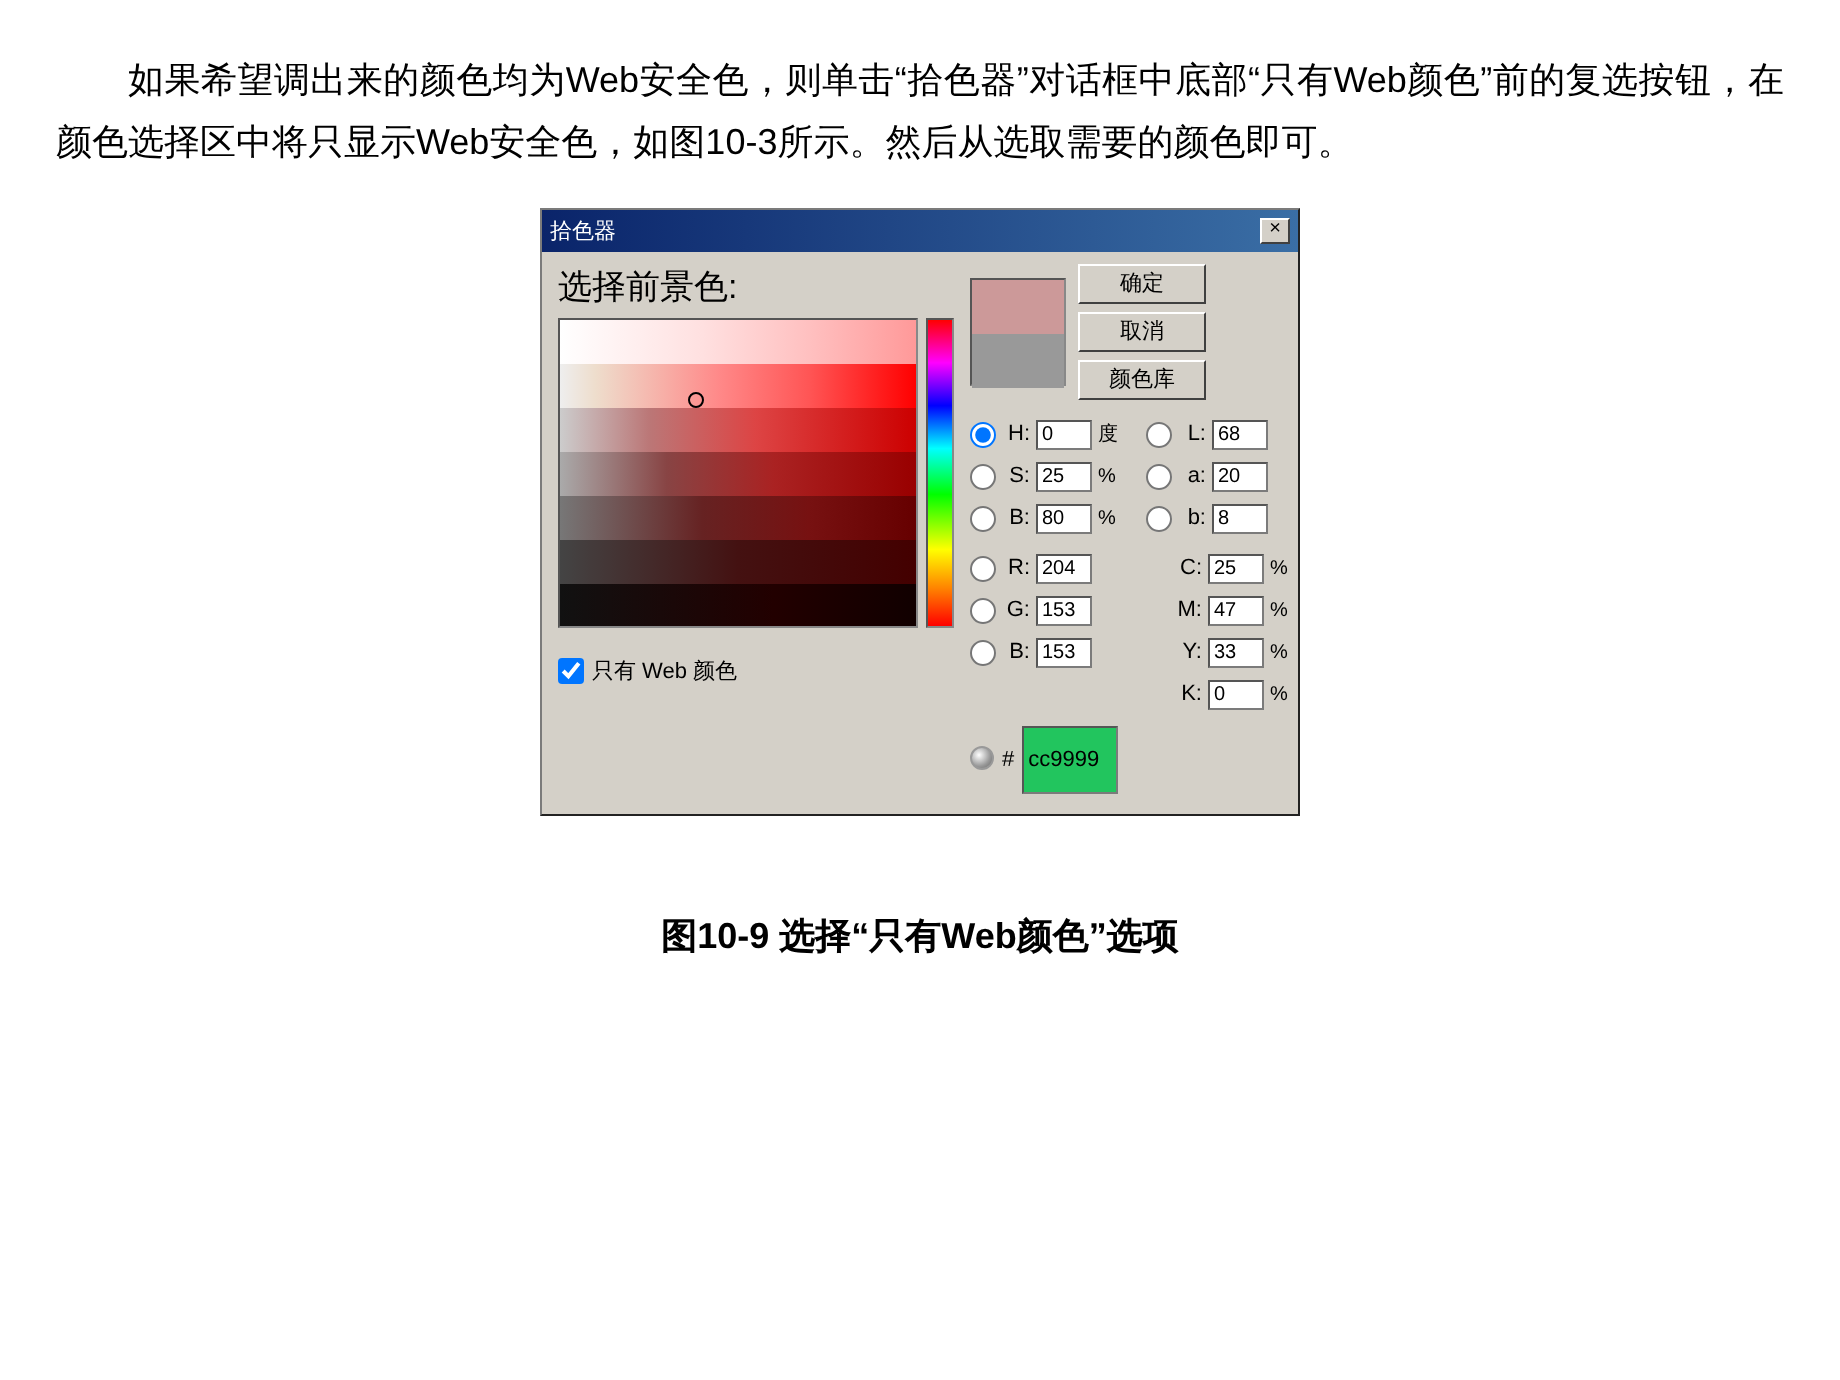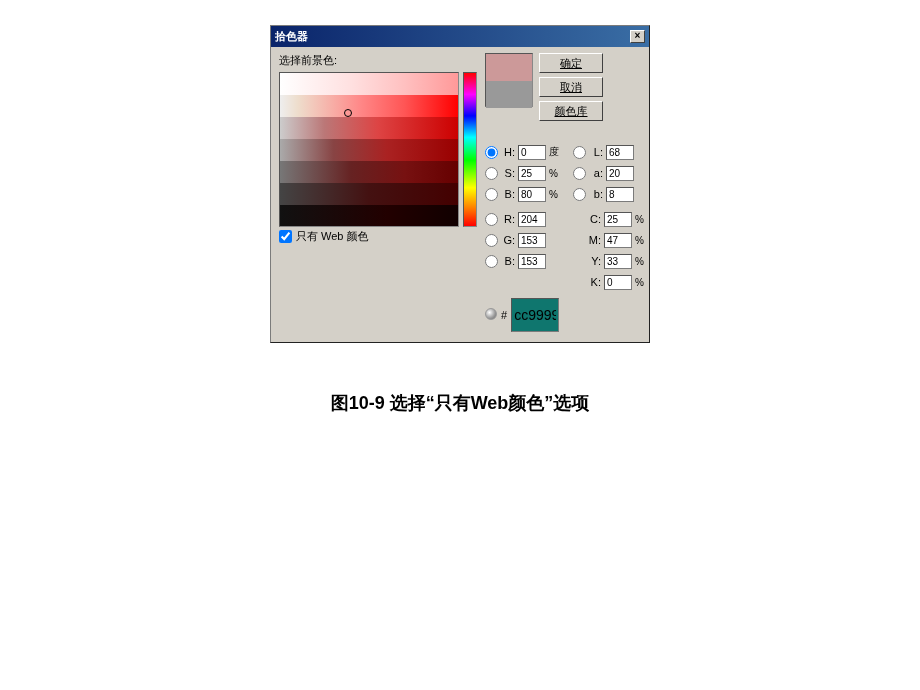--- a/index.html
+++ b/index.html
@@ -27,49 +27,49 @@
     text-align: left;
   }
   .titlebar {
     background: linear-gradient(to right, #0a246a, #3a6ea5);
     color: #fff;
     padding: 3px 4px;
     display: flex;
     justify-content: space-between;
     align-items: center;
     font-size: 11px;
-    font-weight: bold;
+    font-weight: normal;
   }
   .closebox {
     width: 15px; height: 13px; background: #d4d0c8;
     border: 1px solid #fff; border-right-color:#404040; border-bottom-color:#404040;
     color: #000; font-size: 10px; line-height: 10px; text-align: center;
     font-family: Arial;
   }
   .dlg-body { padding: 6px 8px 10px; display: flex; gap: 8px; }
   .left-col { width: 200px; }
-  .lbl { font-size: 11px; margin-bottom: 4px; }
+  .lbl { font-size: 17px; margin-bottom: 4px; }
   .picker-row { display: flex; gap: 4px; }
   .sat-field {
     width: 180px; height: 155px; position: relative;
     background: #999;
     border: 1px solid #888; border-top-color:#555; border-left-color:#555;
     overflow: hidden;
   }
   .sat-field .band { position:absolute; left:0; right:0; }
   .hue-slider {
     width: 14px; height: 155px;
     background: linear-gradient(to bottom, #f00 0%, #f0f 14%, #00f 28%, #0ff 42%, #0f0 57%, #ff0 75%, #ff8000 88%, #f00 100%);
     border: 1px solid #888; border-top-color:#555; border-left-color:#555;
   }
   .circle { position:absolute; width:8px; height:8px; border:1px solid #000; border-radius:50%; }
-  .webonly-row { margin-top: 2px; font-size: 11px; display:flex; gap:4px;}
+  .webonly-row { margin-top: 14px; font-size: 11px; display:flex; gap:4px;}
   .webonly-row input { margin:0; }
   .right-col { flex: 1; }
-  .swatch-row { display:flex; gap:6px; align-items:flex-start; margin-bottom:22px;text-decoration:underline;}
+  .swatch-row { display:flex; gap:6px; align-items:center; margin-bottom:8px;}
   .swatch {
     width: 48px; height: 54px;
     border:1px solid #888; border-top-color:#555; border-left-color:#555;
   }
   .swatch .top { height: 27px; background:#c99; }
   .swatch .bot { height: 27px; background:#999; }
   .btns { display:flex; flex-direction:column; gap:4px; }
   .winbtn {
     width: 64px; height: 20px; font-size: 11px;
     background:#d4d0c8;
@@ -84,36 +84,37 @@
     width: 28px; height: 15px; font-size:10px;
     background:#fff; border:1px solid #7b7b7b;
     border-top-color:#555; border-left-color:#555;
     padding: 0 2px;
   }
   .fg-row .unit { width:16px; font-size:10px; }
   .cols2 { display:flex; gap:8px; }
   .hex-row { display:flex; align-items:center; gap:4px; margin-top:4px;}
   .hex-row .hash { font-size:11px; }
   .hex-row .hexinp {
-    width: 48px; height: 15px; font-size:14px;
-    background:#0f766e; border:1px solid #7b7b7b;
+    width: 48px; height: 15px; font-size:11px;
+    background:#22c55e; border:1px solid #7b7b7b;
     border-top-color:#555; border-left-color:#555;
     padding:16px 2px;
   }
   .caption { text-align:center; font-size:18px; font-weight:bold; margin-top: 48px; }
   .orb {
     display:inline-block; width:12px; height:12px; border-radius:50%;
     background: radial-gradient(circle at 35% 35%, #fff, #999 60%, #666);
     border:1px solid #999; vertical-align:middle; position:relative; top:-1px;
   }
 </style>
 </head>
 <body>
 
 <div class="page">
+  <div class="para">如果希望调出来的颜色均为Web安全色，则单击“拾色器”对话框中底部“只有Web颜色”前的复选按钮，在颜色选择区中将只显示Web安全色，如图10-3所示。然后从选取需要的颜色即可。</div>
 
   <div class="figure-wrap">
     <div class="dialog">
       <div class="titlebar">
         <span>拾色器</span>
         <span class="closebox">×</span>
       </div>
       <div class="dlg-body">
         <div class="left-col">
           <div class="lbl">选择前景色:</div>

